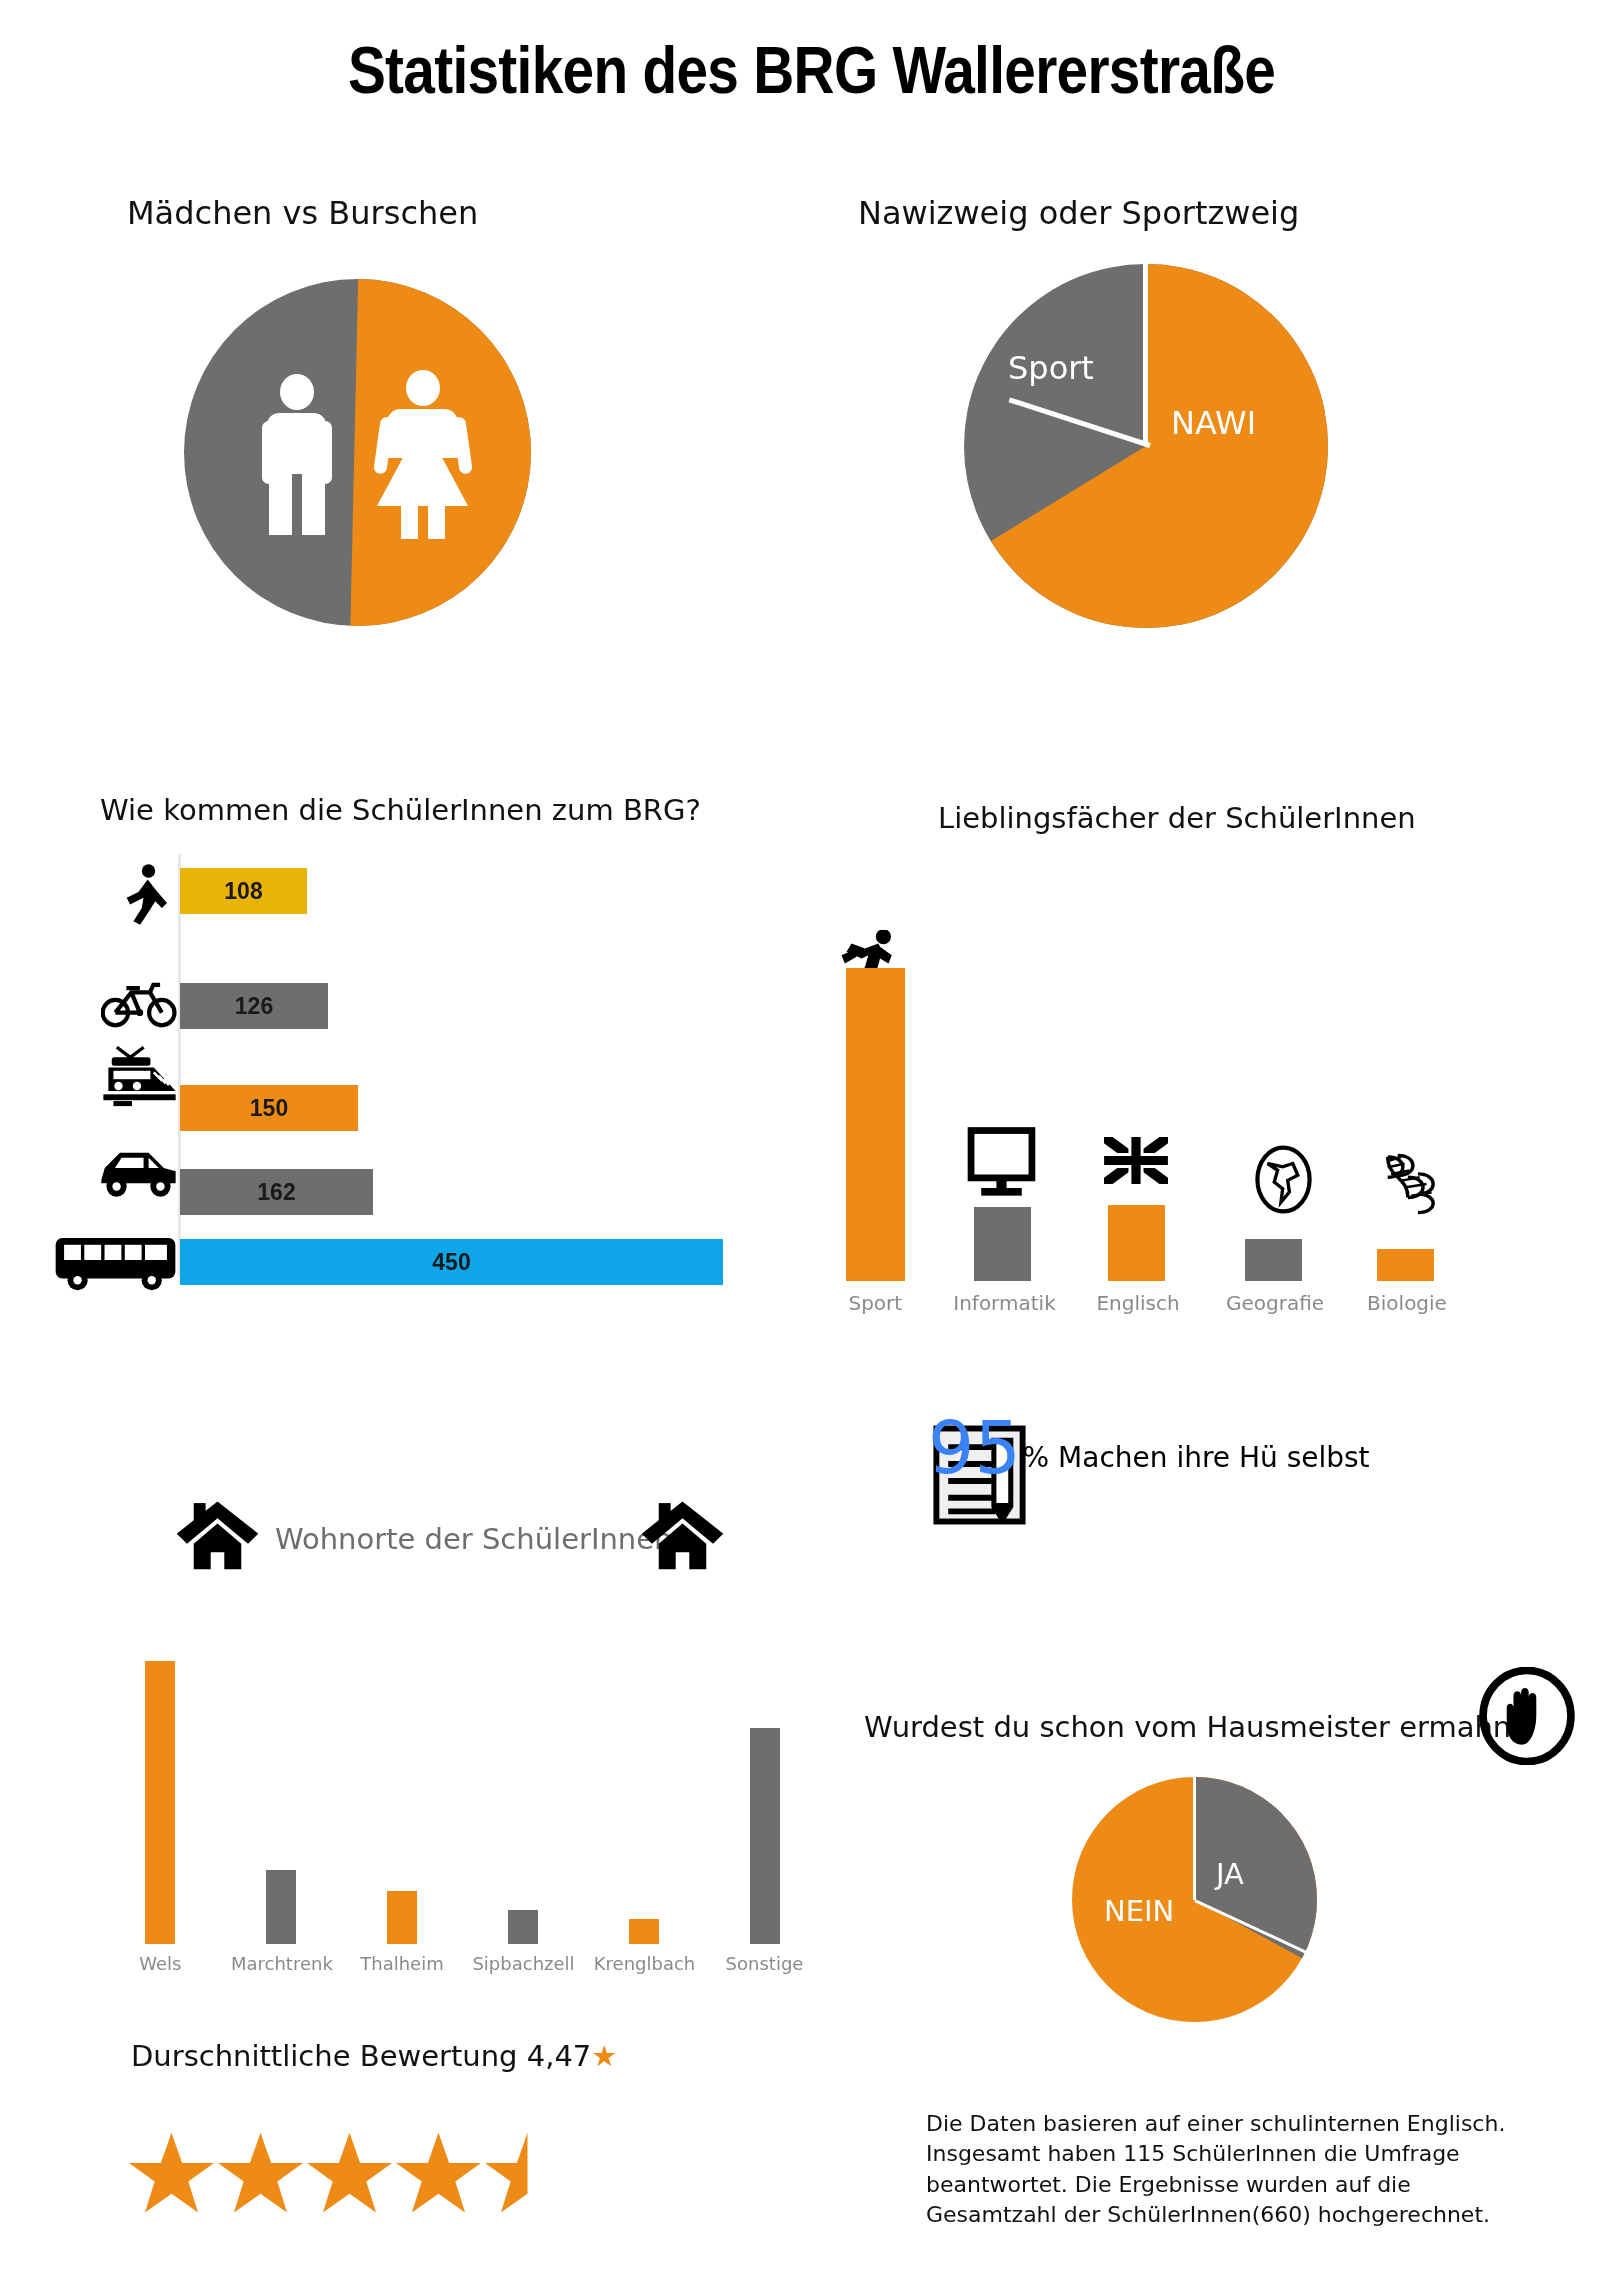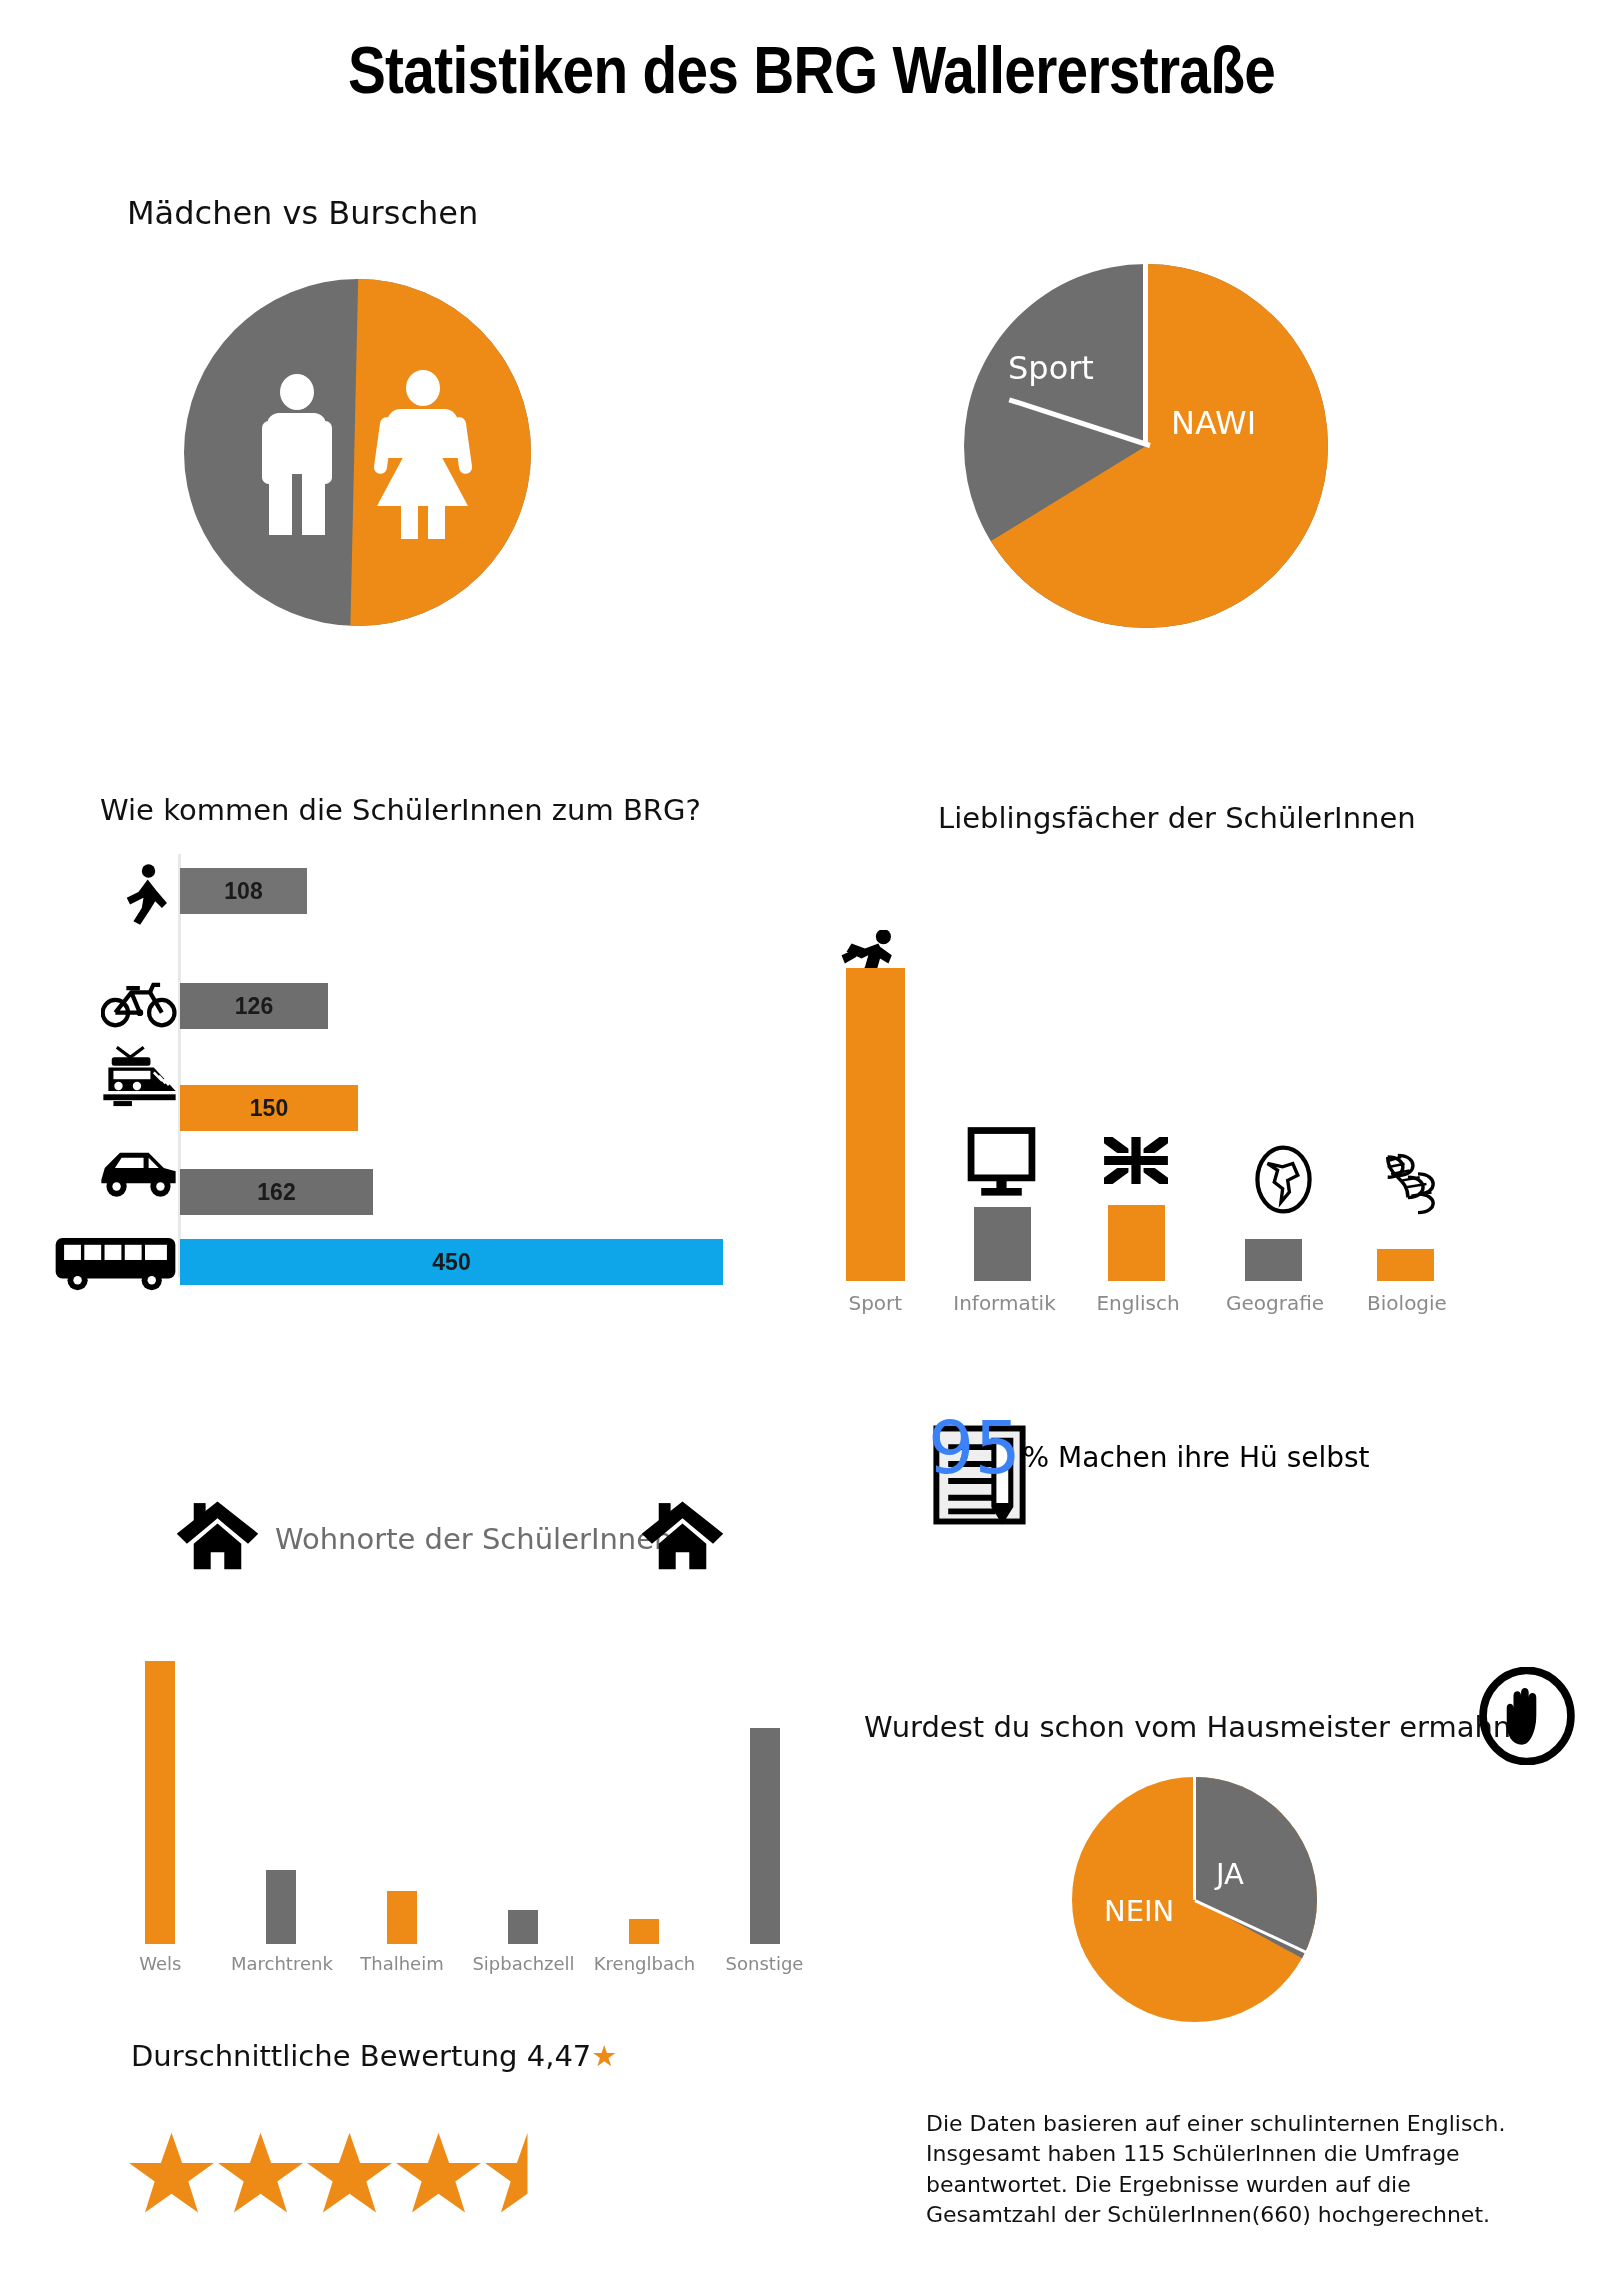--- a/index.html
+++ b/index.html
@@ -102,20 +102,21 @@
 
       <div class="body" style="left:5px;top:85px;width:91px;height:51px;
            clip-path:polygon(30% 0%, 70% 0%, 100% 100%, 0% 100%);"></div>
       <div class="body" style="left:29px;top:132px;width:17px;height:37px;"></div>
       <div class="body" style="left:56px;top:132px;width:17px;height:37px;"></div>
       <div class="body" style="left:5px;top:47px;width:12.7px;height:57px;border-radius:6.8px;transform:rotate(8deg);"></div>
       <div class="body" style="left:84px;top:47px;width:12.7px;height:57px;border-radius:6.8px;transform:rotate(-8deg);"></div>
     </div>
   </div>
 
+  <div class="sec-title" style="left:858px;top:194px;">Nawizweig oder Sportzweig</div>
 
   <div style="position:absolute;left:964px;top:264px;width:364px;height:364px;">
     <div class="pie" style="left:0;top:0;width:364px;height:364px;background:#6E6E6E;"></div>
 
     <div class="pie" style="left:0;top:0;width:364px;height:364px;background:#ED8B16;
                 clip-path:polygon(50% 50%, 50% -10%, 160% -10%, 160% 160%, -12% 160%, -12% 88%);"></div>
 
     <div style="position:absolute;left:179px;top:0;width:5px;height:182px;background:#fff;"></div>
     <div style="position:absolute;left:38px;top:179px;width:148px;height:5px;background:#fff;
                 transform-origin:right center;transform:rotate(18deg);"></div>
@@ -125,21 +126,21 @@
   </div>
 
   <div class="sec-title sm" style="left:100px;top:793px;">Wie kommen die SchülerInnen zum BRG?</div>
 
   <div id="transport-axis"></div>
 
   <svg class="ticon" style="left:120px;top:864px;" width="52" height="61" viewBox="0 0 62 72">
     <circle cx="34" cy="8" r="8" fill="#000"></circle>
     <path d="M33 18 L22 33 L8 40 L12 48 L28 40 L26 52 L16 68 L24 72 L36 54 L42 44 L50 52 L56 46 L44 32 Z" fill="#000"></path>
   </svg>
-  <div class="hbar" style="left:180px;top:868px;width:127px;background:#737373;">
+  <div class="hbar" style="left:180px;top:868px;width:127px;background:#eab308;">
     <span>108</span>
   </div>
 
   <svg class="ticon" style="left:101px;top:977px;" width="76" height="51" viewBox="0 0 90 60">
     <circle cx="17" cy="42" r="15" fill="none" stroke="#000" stroke-width="5"></circle>
     <circle cx="72" cy="42" r="15" fill="none" stroke="#000" stroke-width="5"></circle>
     <path d="M17 42 L36 18 L58 18 L72 42 M36 18 L46 42 L17 42" fill="none" stroke="#000" stroke-width="5"></path>
     <path d="M30 13 L46 13 M58 18 L62 9 L70 9" fill="none" stroke="#000" stroke-width="5"></path>
     <circle cx="46" cy="42" r="4" fill="#000"></circle>
   </svg>

